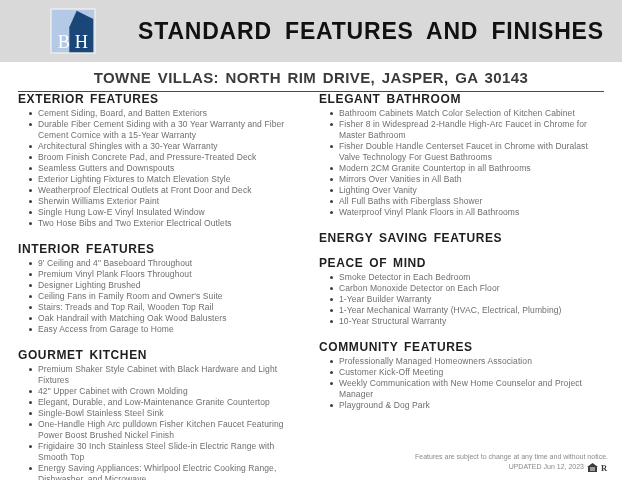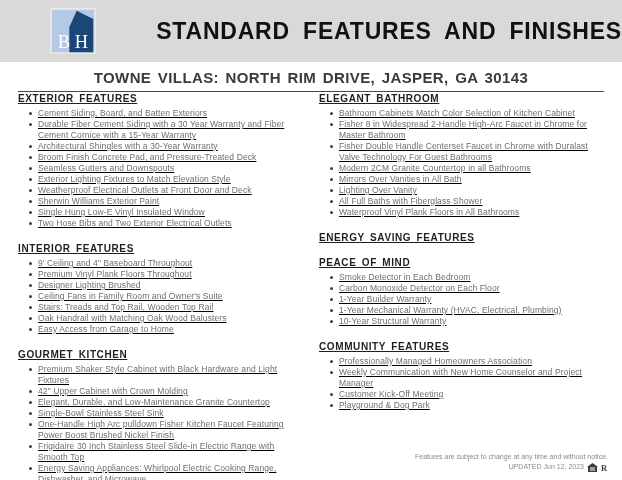--- a/index.html
+++ b/index.html
@@ -19,21 +19,21 @@
   }
   .logo{
     width:46px;height:46px;
     margin-left:50px;
     position:relative;
     flex:0 0 auto;
   }
   .logo svg{display:block;}
   .title-wrap{
     flex:1;
-    text-align:right;
+    text-align:center;
     padding-left:24px;
   }
   .title{
     font-size:23px;
     font-weight:700;
     color:#111111;
     letter-spacing:0.8px;
     word-spacing:6px;
     white-space:nowrap;
   }
@@ -55,34 +55,32 @@
   
   .columns{
     display:flex;
     padding:0 18px;
     gap:16px;
   }
   .col{flex:1;min-width:0;}
   .section{margin-top:15px;}
   .section:first-child{margin-top:2px;}
   .section-heading{
-    font-size:10px;
+    font-size:12px;
     line-height:10px;
     font-weight:700;
     color:var(--heading-text,#1f1f1f);
     letter-spacing:0.6px;
     word-spacing:2px;
     margin:0 0 4px 0;
-    text-decoration:underline;
   }
   .feature-list{
     list-style:none;
     margin:0;
     padding:0 0 0 11px;
-    text-decoration:underline;
   }
   .feature-item{
     position:relative;
     padding-left:9px;
     font-size:8.5px;
     line-height:11px;
     color:var(--body-text,#6e6e6e);
     letter-spacing:0.1px;
   }
   .feature-item::before{
@@ -200,22 +198,22 @@
           <li class="feature-item">Carbon Monoxide Detector on Each Floor</li>
           <li class="feature-item">1-Year Builder Warranty</li>
           <li class="feature-item">1-Year Mechanical Warranty (HVAC, Electrical, Plumbing)</li>
           <li class="feature-item">10-Year Structural Warranty</li>
         </ul>
       </div>
       <div class="section">
         <h2 class="section-heading">COMMUNITY FEATURES</h2>
         <ul class="feature-list">
           <li class="feature-item">Professionally Managed Homeowners Association</li>
+          <li class="feature-item">Customer Kick-Off Meeting</li>
           <li class="feature-item">Weekly Communication with New Home Counselor and Project Manager</li>
-          <li class="feature-item">Customer Kick-Off Meeting</li>
           <li class="feature-item">Playground &amp; Dog Park</li>
         </ul>
       </div>
     </div>
 </div>
 
 <div class="footer">
   <div>Features are subject to change at any time and without notice.</div>
   <div class="footer-updated-row">
     <span>UPDATED Jun 12, 2023</span>

